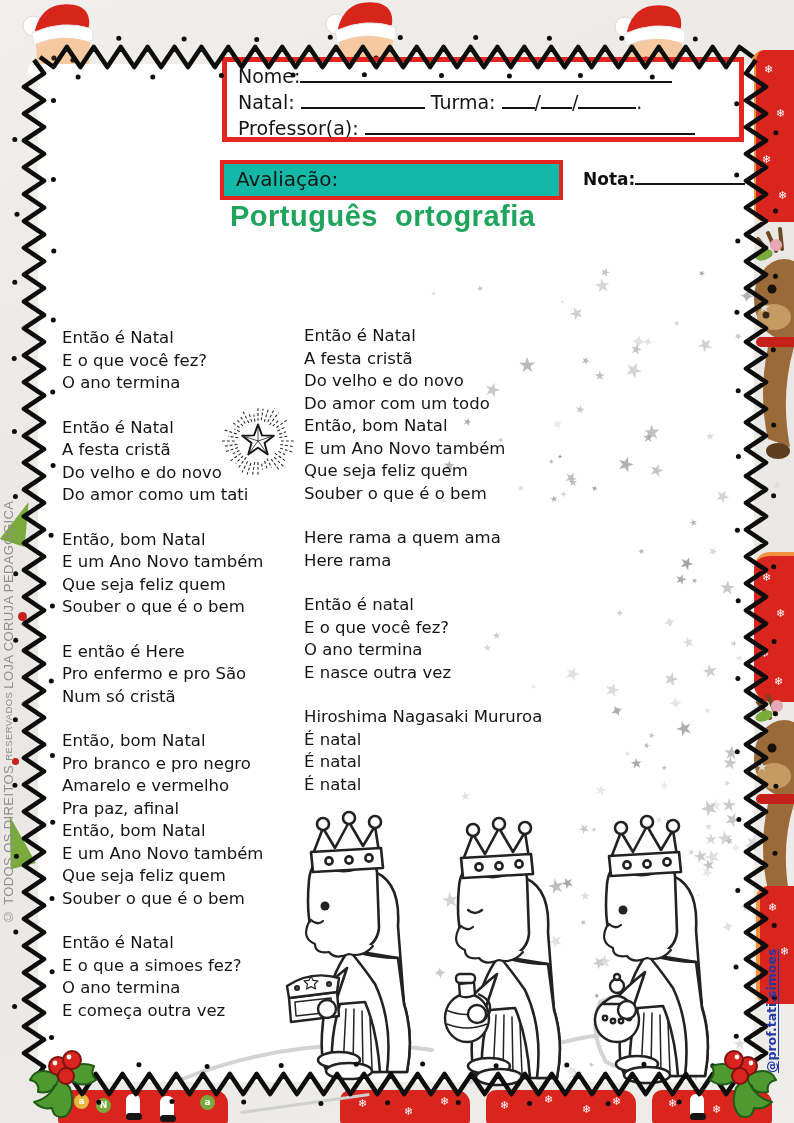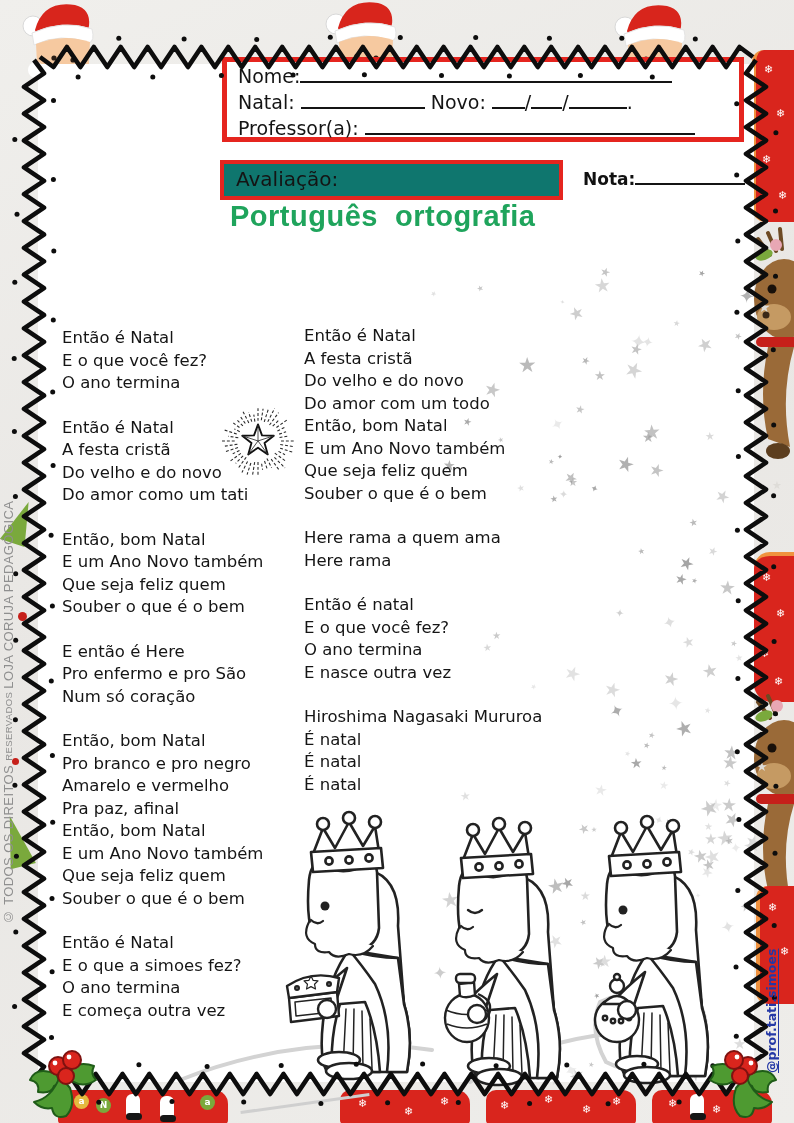--- a/index.html
+++ b/index.html
@@ -14,21 +14,21 @@
   .white-page{left:38px;top:64px;width:716px;height:1018px;background:#ffffff;z-index:2;}
   .confetti{inset:0;z-index:3;pointer-events:none;}
   .st{position:absolute;line-height:1;font-family:"DejaVu Sans",sans-serif;}
   .gray-sleighs{inset:0;z-index:3;pointer-events:none;}
   .content{inset:0;z-index:4;}
   
   .name-box{left:222px;top:57px;width:501px;height:72px;border:5px solid #e5251f;background:#fff;
             padding:3px 0 0 11px;font-size:19px;color:#141414;}
   .fline{height:26px;display:flex;align-items:baseline;white-space:pre;}
   .blank{display:inline-block;height:15px;border-bottom:2.4px solid #141414;}
-  .aval-box{left:220px;top:160px;width:323px;height:29px;border:4px solid #e5251f;background:#0f766e;
+  .aval-box{left:220px;top:160px;width:323px;height:29px;border:4px solid #e5251f;background:#14b8a6;
             font-size:20px;color:#141414;padding:3px 0 0 12px;}
   .nota{left:583px;top:168px;font-size:17px;font-weight:bold;color:#111;display:flex;align-items:baseline;}
   .title{left:230px;top:200px;margin:0;font-size:29px;font-weight:bold;color:#1fa45c;
          letter-spacing:.5px;white-space:pre;font-family:"Liberation Sans",sans-serif;}
   
   .col{color:#151515;font-size:16.5px;}
   .col-left{left:62px;top:327px;width:240px;}
   .col-right{left:304px;top:325px;width:270px;}
   .lyric-line{height:22.5px;line-height:22.5px;white-space:pre;}
   .stanza{margin-bottom:22px;}
@@ -288,21 +288,21 @@
   </g>
 </svg>
 
 <div class="abs content">
 
   <div class="abs name-box">
     <div class="fline">
       <span>Nome:</span><span class="blank" style="width:372px"></span>
     </div>
     <div class="fline">
-      <span>Natal: </span><span class="blank" style="width:124px"></span><span> Novo: </span><span class="blank" style="width:33px"></span><span>/</span><span class="blank" style="width:31px"></span><span>/</span><span class="blank" style="width:58px"></span><span>.</span>
+      <span>Natal: </span><span class="blank" style="width:124px"></span><span> Turma: </span><span class="blank" style="width:33px"></span><span>/</span><span class="blank" style="width:31px"></span><span>/</span><span class="blank" style="width:58px"></span><span>.</span>
     </div>
     <div class="fline">
       <span>Professor(a): </span><span class="blank" style="width:330px"></span>
     </div>
   </div>
 
   <div class="abs aval-box">
     <span>Avaliação:</span>
   </div>
   <div class="abs nota">
@@ -379,21 +379,21 @@
       </div>
       <div class="stanza">
         <div class="lyric-line">Então, bom Natal</div>
         <div class="lyric-line">E um Ano Novo também</div>
         <div class="lyric-line">Que seja feliz quem</div>
         <div class="lyric-line">Souber o que é o bem</div>
       </div>
       <div class="stanza">
         <div class="lyric-line">E então é Here</div>
         <div class="lyric-line">Pro enfermo e pro São</div>
-        <div class="lyric-line">Num só coração</div>
+        <div class="lyric-line">Num só cristã</div>
       </div>
       <div class="stanza">
         <div class="lyric-line">Então, bom Natal</div>
         <div class="lyric-line">Pro branco e pro negro</div>
         <div class="lyric-line">Amarelo e vermelho</div>
         <div class="lyric-line">Pra paz, afinal</div>
         <div class="lyric-line">Então, bom Natal</div>
         <div class="lyric-line">E um Ano Novo também</div>
         <div class="lyric-line">Que seja feliz quem</div>
         <div class="lyric-line">Souber o que é o bem</div>

